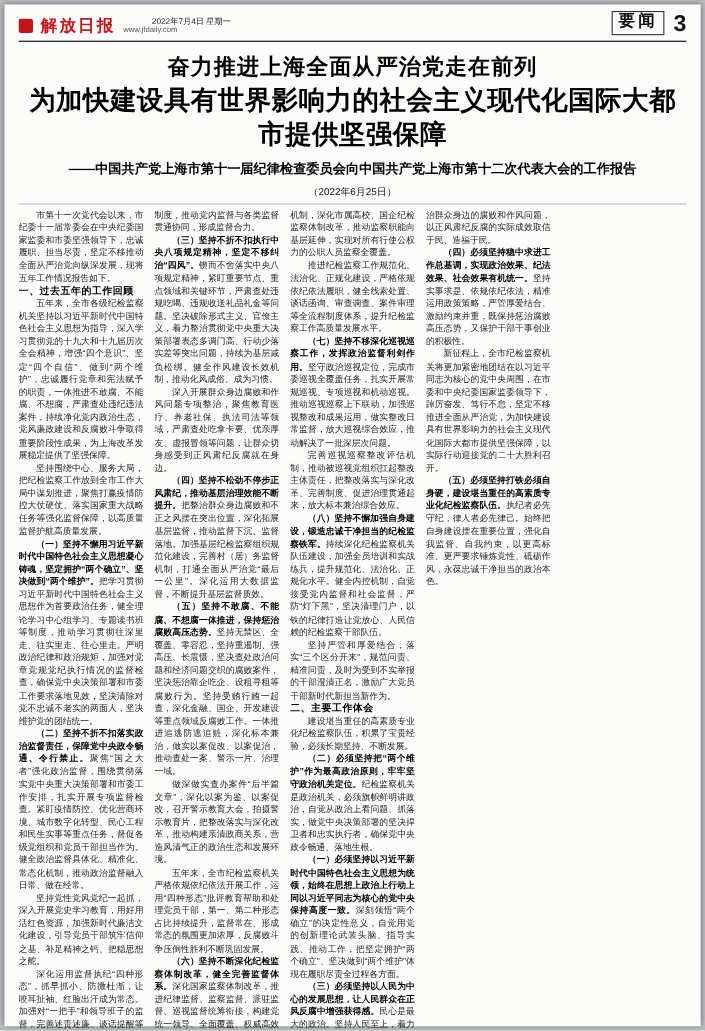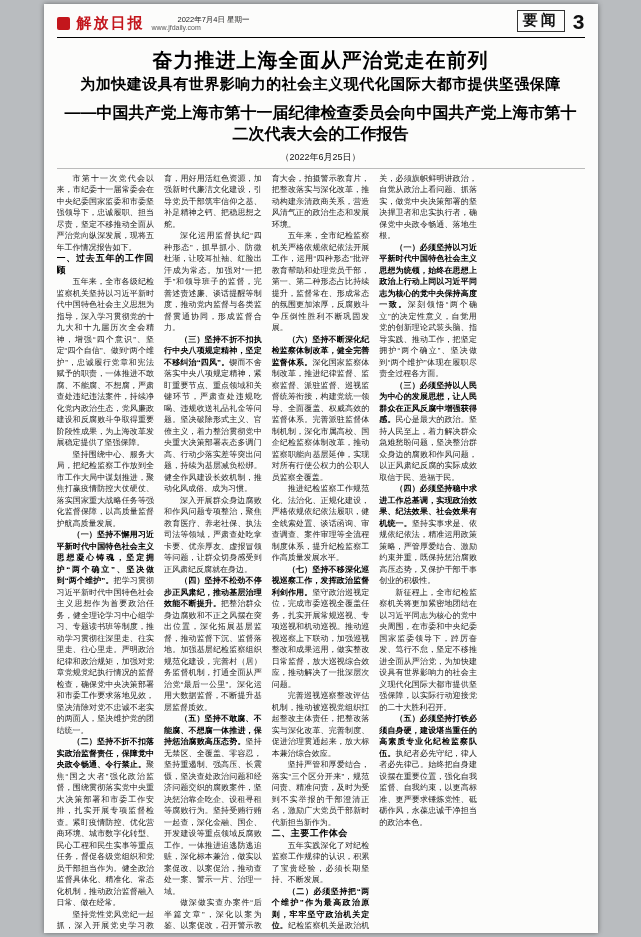--- a/index.html
+++ b/index.html
@@ -4,21 +4,21 @@
 <style>
   html,body{margin:0;padding:0;}
   body{
     width:641px;height:937px;
     background:#b9bcbf;
     font-family:"Liberation Sans","DejaVu Sans",sans-serif;
     overflow:hidden;
   }
   .page{
     position:relative;
-    width:554px;height:929px;
+    width:633px;height:929px;
     margin:4px auto;
     background:#fcfcfb;
     box-shadow:0 0 5px rgba(0,0,0,.45);
     box-sizing:border-box;
   }
   
   .hdr{
     display:flex;justify-content:space-between;align-items:flex-end;
     padding:6px 13px 2px 13px;
   }
@@ -42,24 +42,24 @@
   .page-num{font-size:21px;font-weight:900;color:#111;line-height:.9;}
   .hdr-rule{height:0;border-top:1.6px solid #000;margin:2px 13px 0 13px;}
 
   
   .headline{padding:8px 18px 0 18px;text-align:center;color:#000;}
   .hl1{
     font-size:20px;font-weight:900;letter-spacing:1px;margin:2px 0 0 0;
     line-height:1.25;font-family:"DejaVu Sans","Liberation Sans",sans-serif;
   }
   .hl2{
-    font-size:15px;font-weight:900;letter-spacing:.5px;margin:3px 0 0 0;
-    line-height:1.3;font-family:Liberation Mono, monospace;
+    font-size:24px;font-weight:900;letter-spacing:.5px;margin:3px 0 0 0;
+    line-height:1.3;font-family:Liberation Sans, sans-serif;
   }
-  .hl-sub{font-size:16px;font-weight:bold;margin:8px 0 0 0;line-height:1.3;}
+  .hl-sub{font-size:12px;font-weight:bold;margin:8px 0 0 0;line-height:1.3;}
   .hl-date{font-size:9px;margin:6px 0 4px 0;color:#111;}
   .hl-rule{height:0;border-top:1px solid #bbb;margin:2px 13px 4px 13px;}
 
   
   .cols{
     margin:0 13px;
     height:768px;
     overflow:hidden;
     column-count:5;
     column-gap:10px;
@@ -118,23 +118,24 @@
       <p class="para"><b>（三）坚持不折不扣执行中央八项规定精神，坚定不移纠治“四风”。</b>锲而不舍落实中央八项规定精神，紧盯重要节点、重点领域和关键环节，严肃查处违规吃喝、违规收送礼品礼金等问题。坚决破除形式主义、官僚主义，着力整治贯彻党中央重大决策部署表态多调门高、行动少落实差等突出问题，持续为基层减负松绑。健全作风建设长效机制，推动化风成俗、成为习惯。</p>
       <p class="para">深入开展群众身边腐败和作风问题专项整治，聚焦教育医疗、养老社保、执法司法等领域，严肃查处吃拿卡要、优亲厚友、虚报冒领等问题，让群众切身感受到正风肃纪反腐就在身边。</p>
       <p class="para"><b>（四）坚持不松劲不停步正风肃纪，推动基层治理效能不断提升。</b>把整治群众身边腐败和不正之风摆在突出位置，深化拓展基层监督，推动监督下沉、监督落地。加强基层纪检监察组织规范化建设，完善村（居）务监督机制，打通全面从严治党“最后一公里”。深化运用大数据监督，不断提升基层监督质效。</p>
       <p class="para"><b>（五）坚持不敢腐、不能腐、不想腐一体推进，保持惩治腐败高压态势。</b>坚持无禁区、全覆盖、零容忍，坚持重遏制、强高压、长震慑，坚决查处政治问题和经济问题交织的腐败案件，坚决惩治靠企吃企、设租寻租等腐败行为。坚持受贿行贿一起查，深化金融、国企、开发建设等重点领域反腐败工作。一体推进追逃防逃追赃，深化标本兼治，做实以案促改、以案促治，推动查处一案、警示一片、治理一域。</p>
       <p class="para">做深做实查办案件“后半篇文章”，深化以案为鉴、以案促改，召开警示教育大会，拍摄警示教育片，把整改落实与深化改革，推动构建亲清政商关系，营造风清气正的政治生态和发展环境。</p>
       <p class="para">五年来，全市纪检监察机关严格依规依纪依法开展工作，运用“四种形态”批评教育帮助和处理党员干部，第一、第二种形态占比持续提升，监督常在、形成常态的氛围更加浓厚，反腐败斗争压倒性胜利不断巩固发展。</p>
       <p class="para"><b>（六）坚持不断深化纪检监察体制改革，健全完善监督体系。</b>深化国家监察体制改革，推进纪律监督、监察监督、派驻监督、巡视监督统筹衔接，构建党统一领导、全面覆盖、权威高效的监督体系。完善派驻监督体制机制，深化市属高校、国企纪检监察体制改革，推动监察职能向基层延伸，实现对所有行使公权力的公职人员监察全覆盖。</p>
       <p class="para">推进纪检监察工作规范化、法治化、正规化建设，严格依规依纪依法履职，健全线索处置、谈话函询、审查调查、案件审理等全流程制度体系，提升纪检监察工作高质量发展水平。</p>
       <p class="para"><b>（七）坚持不移深化巡视巡察工作，发挥政治监督利剑作用。</b>坚守政治巡视定位，完成市委巡视全覆盖任务，扎实开展常规巡视、专项巡视和机动巡视。推动巡视巡察上下联动，加强巡视整改和成果运用，做实整改日常监督，放大巡视综合效应，推动解决了一批深层次问题。</p>
       <p class="para">完善巡视巡察整改评估机制，推动被巡视党组织扛起整改主体责任，把整改落实与深化改革、完善制度、促进治理贯通起来，放大标本兼治综合效应。</p>
+      <p class="para"><b>（八）坚持不懈加强自身建设，锻造忠诚干净担当的纪检监察铁军。</b>持续深化纪检监察机关队伍建设，加强全员培训和实战练兵，提升规范化、法治化、正规化水平。健全内控机制，自觉接受党内监督和社会监督，严防“灯下黑”，坚决清理门户，以铁的纪律打造让党放心、人民信赖的纪检监察干部队伍。</p>
       <p class="para">坚持严管和厚爱结合，落实“三个区分开来”，规范问责、精准问责，及时为受到不实举报的干部澄清正名，激励广大党员干部新时代新担当新作为。</p>
       <p class="sec-head">二、主要工作体会</p>
-      <p class="para">五年实践深化了对纪检监察工作规律的认识，积累了宝贵经验，必须长期坚持、不断发展。</p>
+      <p class="para">建设堪当重任的高素质专业化纪检监察队伍，积累了宝贵经验，必须长期坚持、不断发展。</p>
       <p class="para"><b>（二）必须坚持把“两个维护”作为最高政治原则，牢牢坚守政治机关定位。</b>纪检监察机关是政治机关，必须旗帜鲜明讲政治，自觉从政治上看问题、抓落实，做党中央决策部署的坚决捍卫者和忠实执行者，确保党中央政令畅通、落地生根。</p>
       <p class="para"><b>（一）必须坚持以习近平新时代中国特色社会主义思想为统领，始终在思想上政治上行动上同以习近平同志为核心的党中央保持高度一致。</b>深刻领悟“两个确立”的决定性意义，自觉用党的创新理论武装头脑、指导实践、推动工作，把坚定拥护“两个确立”、坚决做到“两个维护”体现在履职尽责全过程各方面。</p>
       <p class="para"><b>（三）必须坚持以人民为中心的发展思想，让人民群众在正风反腐中增强获得感。</b>民心是最大的政治。坚持人民至上，着力解决群众急难愁盼问题，坚决整治群众身边的腐败和作风问题，以正风肃纪反腐的实际成效取信于民、造福于民。</p>
       <p class="para"><b>（四）必须坚持稳中求进工作总基调，实现政治效果、纪法效果、社会效果有机统一。</b>坚持实事求是、依规依纪依法，精准运用政策策略，严管厚爱结合、激励约束并重，既保持惩治腐败高压态势，又保护干部干事创业的积极性。</p>
       <p class="para">新征程上，全市纪检监察机关将更加紧密地团结在以习近平同志为核心的党中央周围，在市委和中央纪委国家监委领导下，踔厉奋发、笃行不怠，坚定不移推进全面从严治党，为加快建设具有世界影响力的社会主义现代化国际大都市提供坚强保障，以实际行动迎接党的二十大胜利召开。</p>
       <p class="para"><b>（五）必须坚持打铁必须自身硬，建设堪当重任的高素质专业化纪检监察队伍。</b>执纪者必先守纪，律人者必先律己。始终把自身建设摆在重要位置，强化自我监督、自我约束，以更高标准、更严要求锤炼党性、砥砺作风，永葆忠诚干净担当的政治本色。</p>
     </div>
 
 </div>
 

